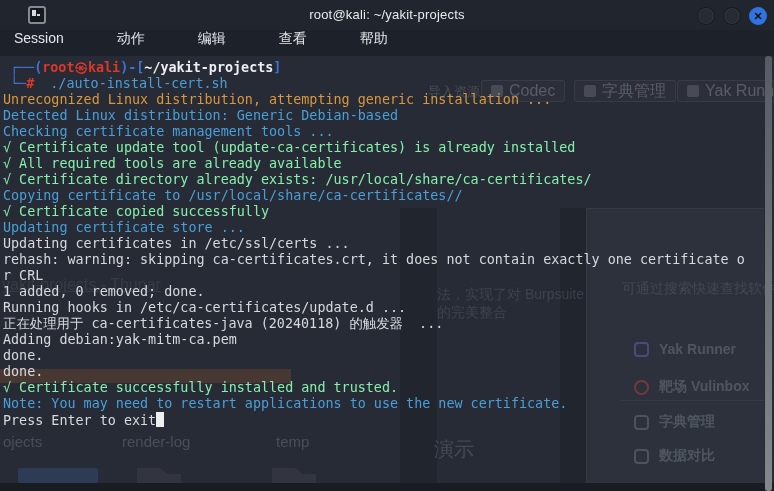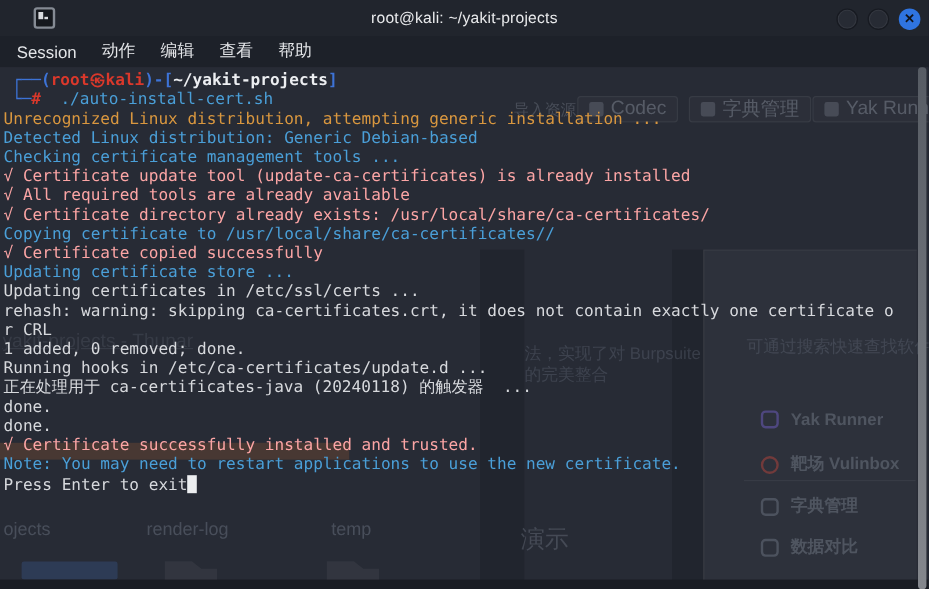--- a/index.html
+++ b/index.html
@@ -15,21 +15,21 @@
   #title-text{position:absolute;left:0;right:0;top:7px;text-align:center;color:#e9eaec;
     font-size:13px;font-weight:400;letter-spacing:.2px;}
   .winbtn{position:absolute;top:7px;width:18px;height:18px;border-radius:50%;box-sizing:border-box;}
   #btn-min{left:697px;background:#272b34;border:1px solid #171a21;box-shadow:inset 0 0 0 1px rgba(255,255,255,.06);}
   #btn-max{left:723px;background:#272b34;border:1px solid #171a21;box-shadow:inset 0 0 0 1px rgba(255,255,255,.06);}
   #btn-close{left:749px;background:#2f74e0;color:#10131a;font-size:11px;font-weight:800;
     text-align:center;line-height:18px;}
 
   
   #menubar{position:absolute;top:30px;left:0;width:774px;height:26px;background:#1d2129;
-    display:flex;align-items:center;padding-left:14px;box-sizing:border-box;}
+    display:flex;padding-left:14px;box-sizing:border-box;gap:32px;}
   .menu-item{color:#e3e5e8;font-size:14px;margin-right:21px;white-space:nowrap;}
 
   
   #terminal{position:absolute;top:56px;left:0;width:774px;height:435px;background:#272b35;}
 
   
   #bg-layer{position:absolute;inset:0;pointer-events:none;}
   .bg-gap{position:absolute;background:rgba(0,0,0,.13);}
   #bg-right-panel{position:absolute;left:586px;top:152px;width:177px;height:283px;
     background:rgba(255,255,255,.03);border-left:1px solid rgba(255,255,255,.05);
@@ -59,21 +59,21 @@
 
   
   #terminal-output{position:absolute;left:3px;top:4px;right:6px;z-index:3;
     font-family:"DejaVu Sans Mono",monospace;font-size:13.4px;line-height:16px;}
   .tl{height:16px;white-space:pre;}
   .tl.indent{padding-left:7px;}
   .b{font-weight:700;}
   .c-default{color:#d7d9dd;}
   .c-bright{color:#eceef1;}
   .c-blue{color:#4a9fd8;}
-  .c-green{color:#fca5a5;}
+  .c-green{color:#86efac;}
   .c-orange{color:#d9973f;}
   .c-red{color:#da382b;margin-top:18px;}
   .c-prompt{color:#3d73d6;font-weight:700;}
   .cursor{display:inline-block;width:8px;height:15px;background:#eceef0;
     vertical-align:middle;margin-bottom:2px;}
 
   #bottom-edge{position:absolute;left:0;bottom:0;width:774px;height:8px;background:#191c23;}
 </style>
 </head>
 <body>
@@ -163,20 +163,21 @@
         <div class="tl"><span class="c-green">√ Certificate directory already exists: /usr/local/share/ca-certificates/</span></div>
         <div class="tl"><span class="c-blue">Copying certificate to /usr/local/share/ca-certificates//</span></div>
         <div class="tl"><span class="c-green">√ Certificate copied successfully</span></div>
         <div class="tl"><span class="c-blue">Updating certificate store ...</span></div>
         <div class="tl"><span class="c-default">Updating certificates in /etc/ssl/certs ...</span></div>
         <div class="tl"><span class="c-default">rehash: warning: skipping ca-certificates.crt, it does not contain exactly one certificate o</span></div>
         <div class="tl"><span class="c-default">r CRL</span></div>
         <div class="tl"><span class="c-default">1 added, 0 removed; done.</span></div>
         <div class="tl"><span class="c-default">Running hooks in /etc/ca-certificates/update.d ...</span></div>
         <div class="tl"><span class="c-default">正在处理用于 ca-certificates-java (20240118) 的触发器  ...</span></div>
+        <div class="tl"><span class="c-default">Adding debian:yak-mitm-ca.pem</span></div>
         <div class="tl"><span class="c-default">done.</span></div>
         <div class="tl"><span class="c-default">done.</span></div>
         <div class="tl"><span class="c-green">√ Certificate successfully installed and trusted.</span></div>
         <div class="tl"><span class="c-blue">Note: You may need to restart applications to use the new certificate.</span></div>
         <div class="tl"><span class="c-default">Press Enter to exit</span><span class="cursor"></span></div>
       </div>
 
     <div id="scrollbar"></div>
   </div>
 

